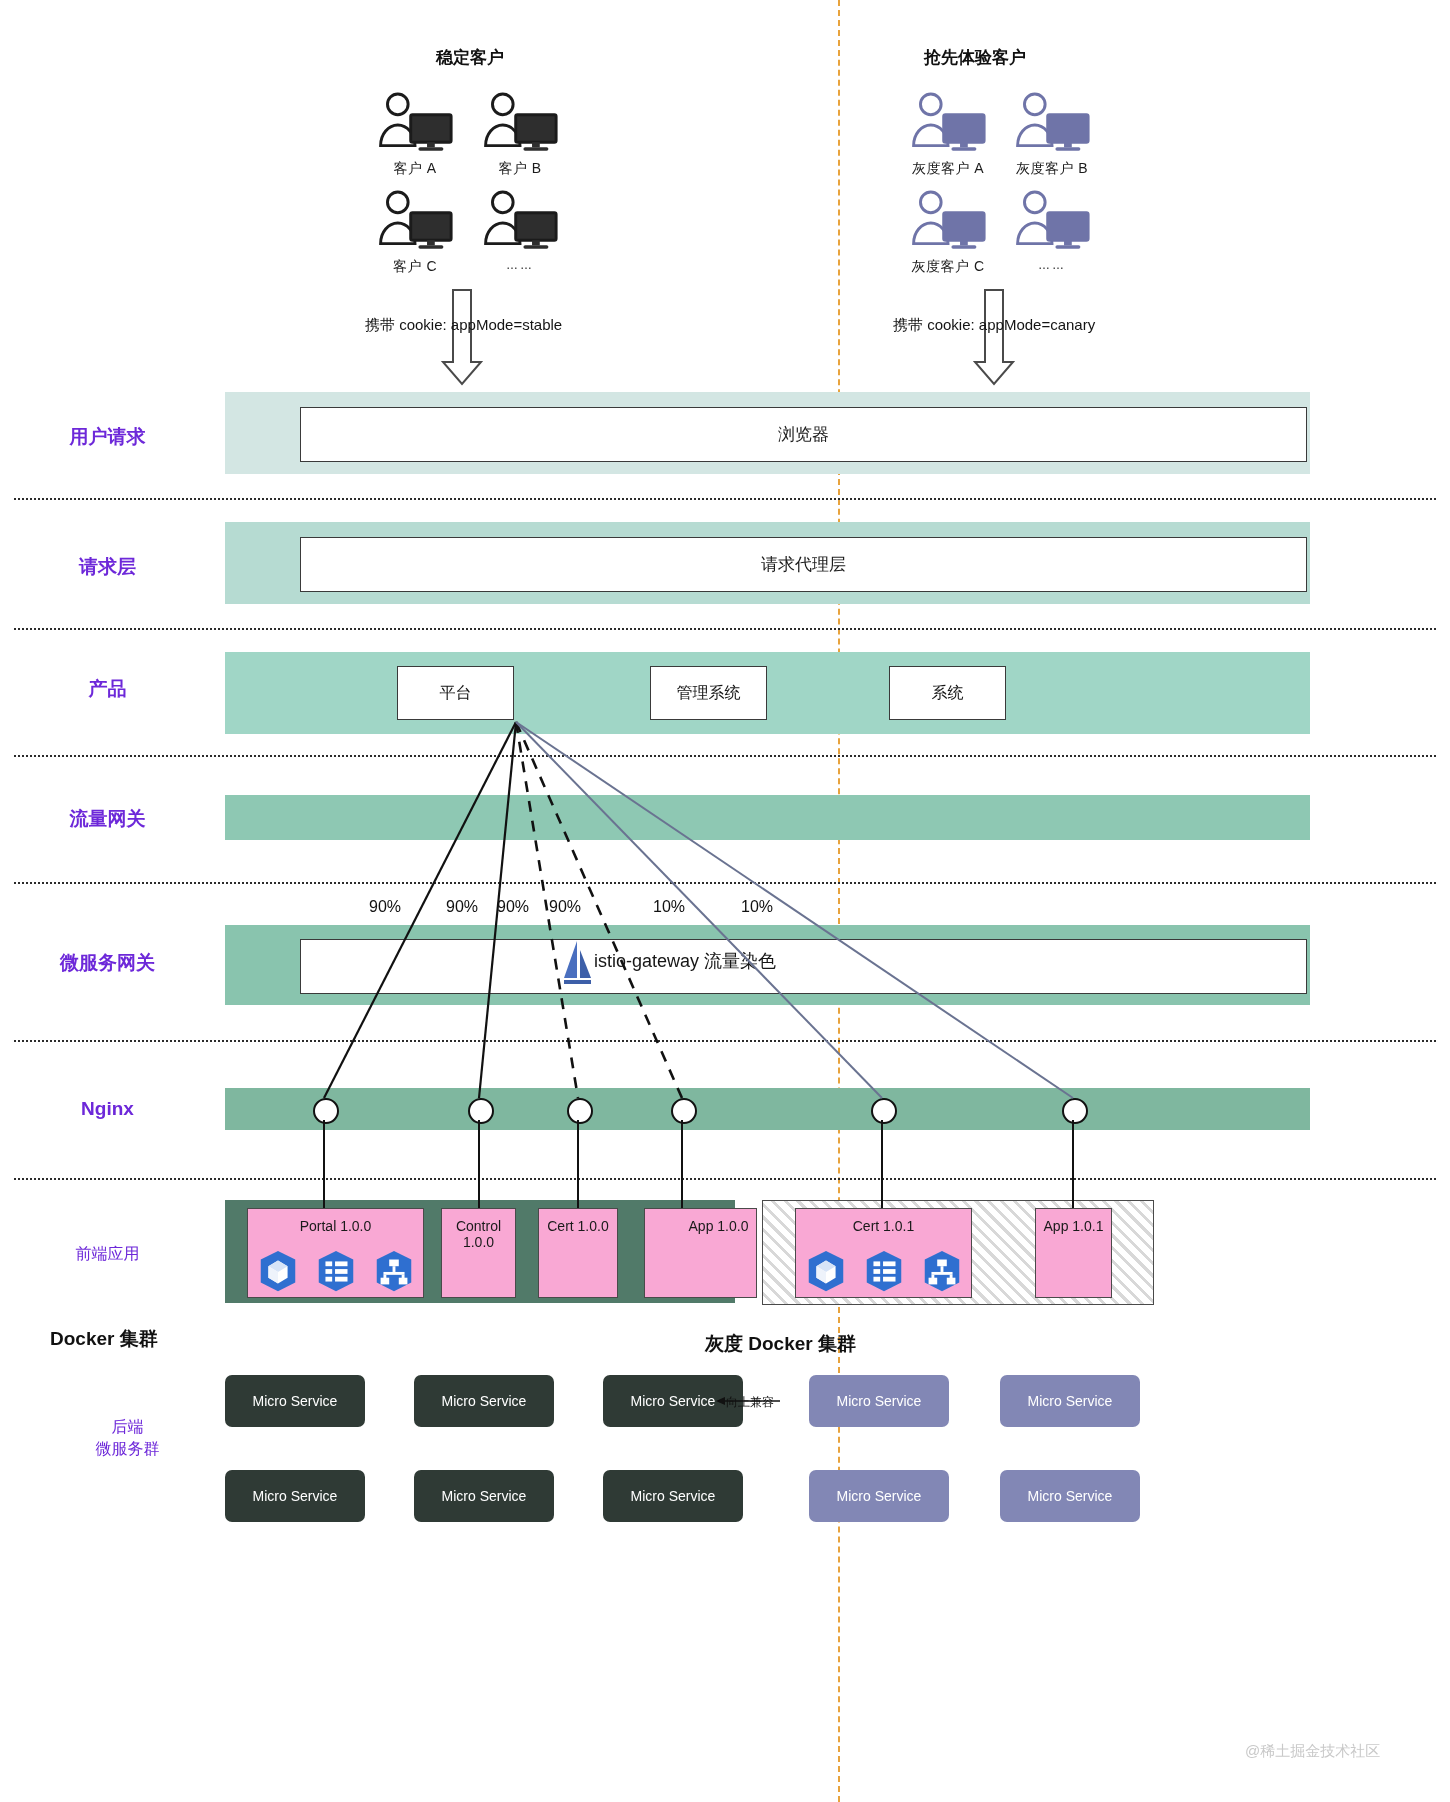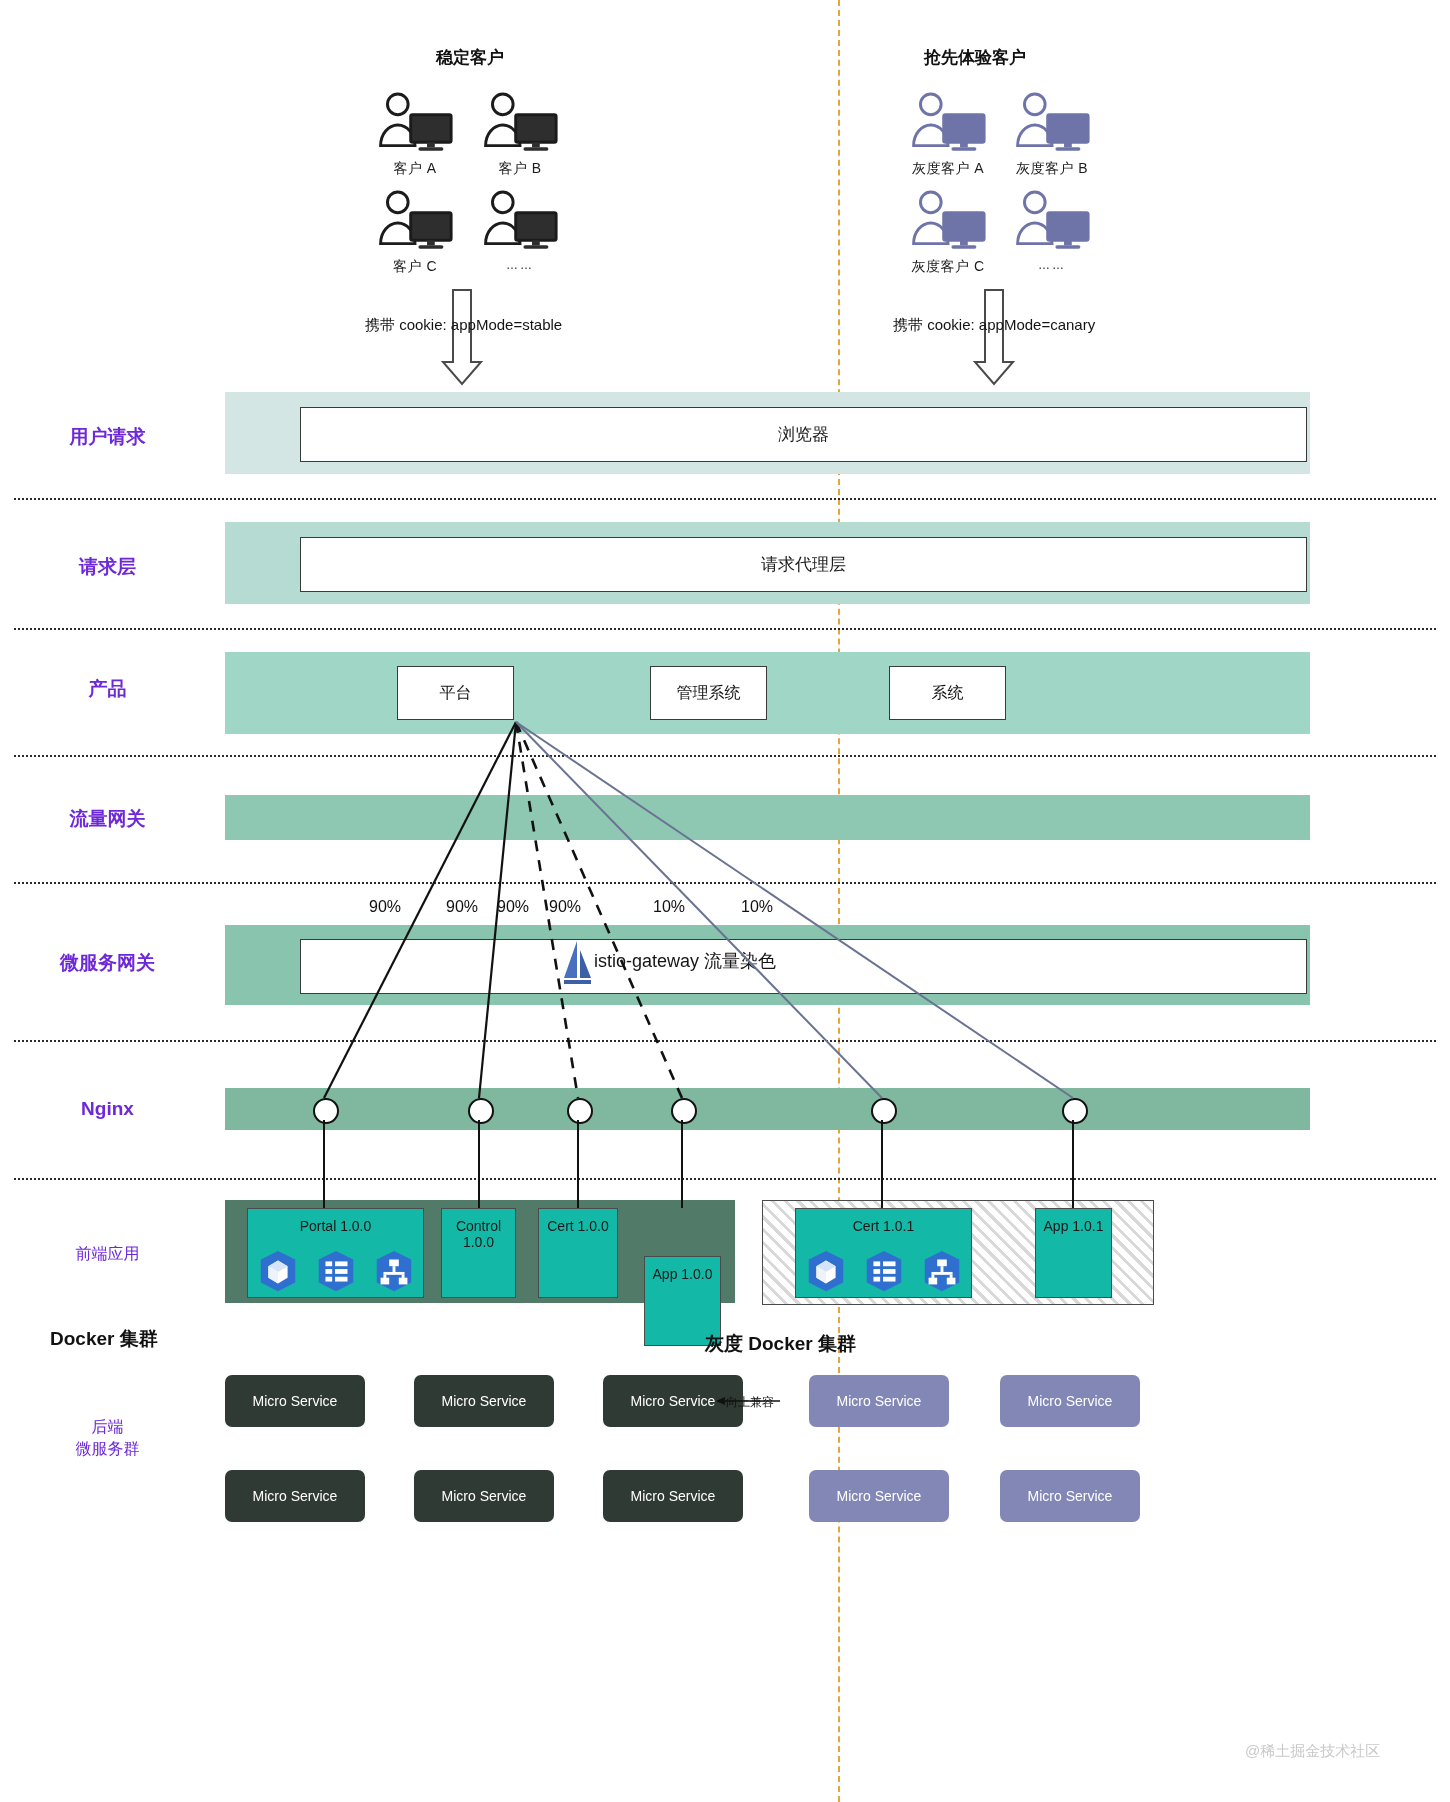--- a/index.html
+++ b/index.html
@@ -68,21 +68,21 @@
     background:#ffffff;border:2px solid #111;
   }
   
   #docker-cluster{background:#517a69;}
   #canary-cluster{
     background:
       repeating-linear-gradient(45deg,#ffffff 0 6px,#d8d8d8 6px 9px);
     border:1px solid #4a4a4a;
   }
   .app-card{
-    position:absolute;background:#14b8a6;border:1px solid #4a4a4a;
+    position:absolute;background:#f9a8d4;border:1px solid #4a4a4a;
   }
   .app-card .title{
     text-align:center;font-size:14px;color:#1a1a1a;margin-top:9px;
   }
   .k8s-row{
     display:flex;justify-content:center;gap:12px;margin-top:14px;
   }
   .k8s-row svg{width:46px;height:46px;}
   .cluster-caption{
     position:absolute;font-weight:bold;font-size:19px;color:#111;white-space:nowrap;
@@ -291,21 +291,21 @@
         <rect x="29" y="31" width="9" height="7" fill="#fff"></rect>
       </svg>
     </div>
   </div>
   <div class="app-card" style="left:441px;top:1208px;width:73px;height:88px;">
     <div class="title">Control 1.0.0</div>
   </div>
   <div class="app-card" style="left:538px;top:1208px;width:78px;height:88px;">
     <div class="title">Cert 1.0.0</div>
   </div>
-  <div class="app-card" style="left:644px;top:1256px;width:75px;height:88px;">
+  <div class="app-card" style="left:644px;top:1208px;width:75px;height:88px;padding-left:36px;">
     <div class="title">App 1.0.0</div>
   </div>
 
   <div class="abs" id="canary-cluster" style="left:762px;top:1200px;width:390px;height:103px;"></div>
   <div class="app-card" style="left:795px;top:1208px;width:175px;height:88px;">
     <div class="title">Cert 1.0.1</div>
     <div class="k8s-row">
       <svg viewBox="0 0 48 48">
         <path d="M24 3 L42 12 L42 36 L24 45 L6 36 L6 12 Z" fill="#2f6fd0"></path>
         <path d="M24 13 L34 19 L34 31 L24 37 L14 31 L14 19 Z" fill="#ffffff"></path>
@@ -333,21 +333,21 @@
       </svg>
     </div>
   </div>
   <div class="app-card" style="left:1035px;top:1208px;width:75px;height:88px;">
     <div class="title">App 1.0.1</div>
   </div>
 
   <div class="cluster-caption" style="left:50px;top:1326px;">Docker 集群</div>
   <div class="cluster-caption" style="left:705px;top:1331px;">灰度 Docker 集群</div>
 
-  <div class="abs row-label thin" style="top:1416px;text-align:center;">
+  <div class="abs row-label thin" style="top:1416px;text-align:center;padding-left:20px;">
     <span>后端</span><br>
     <span>微服务群</span>
   </div>
 
   <div class="ms stable" style="left:198px;top:1375px;">Micro Service</div>
   <div class="ms stable" style="left:387px;top:1375px;">Micro Service</div>
   <div class="ms stable" style="left:576px;top:1375px;">Micro Service</div>
   <div class="ms canary" style="left:782px;top:1375px;">Micro Service</div>
   <div class="ms canary" style="left:973px;top:1375px;">Micro Service</div>
 

